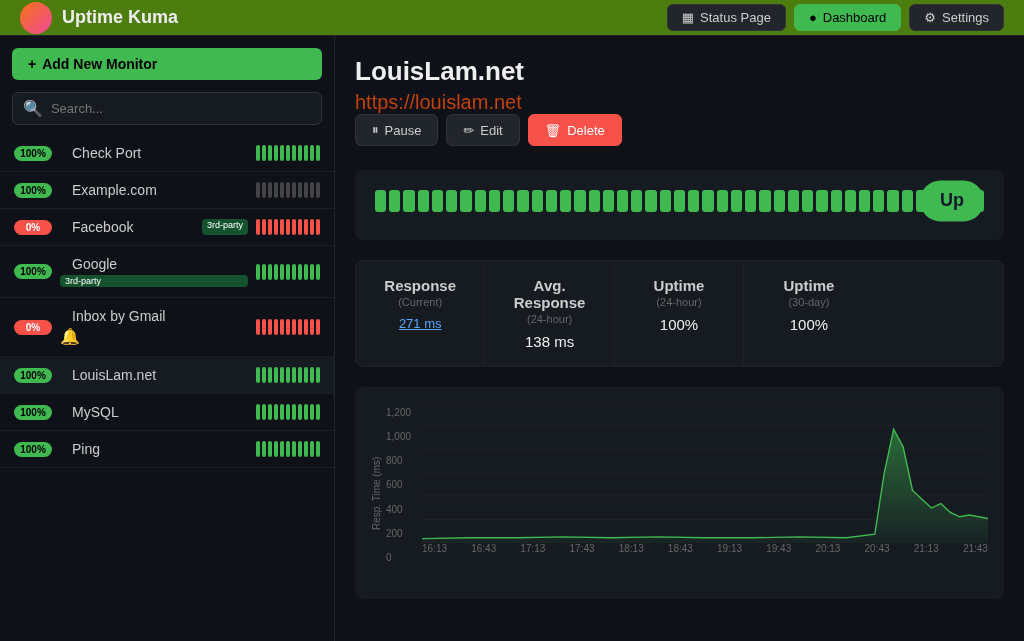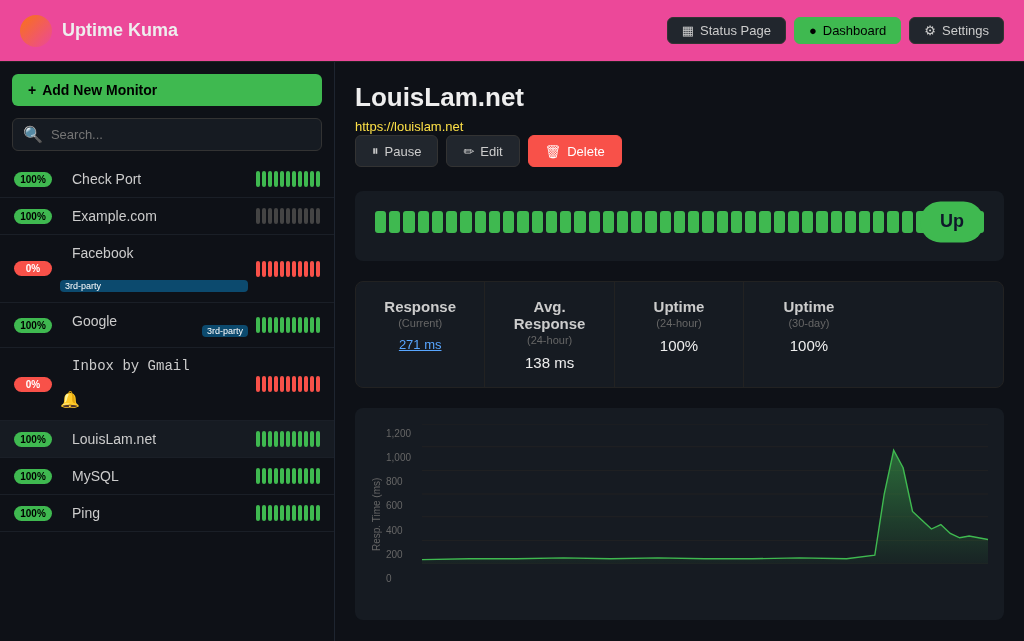--- a/index.html
+++ b/index.html
@@ -1,19 +1,19 @@
 <!DOCTYPE html>
 <html><head>
   <meta charset="utf-8">
   <style>
     * { box-sizing: border-box; margin: 0; padding: 0; }
     body { background: #0e1117; color: #eee; font-family: -apple-system, BlinkMacSystemFont, 'Segoe UI', sans-serif; height: 641px; overflow: hidden; display: flex; flex-direction: column; }
 
     
-    .header { background: #ec4899; display: flex; align-items: center; justify-content: space-between; padding: 0 20px; height: 62px; border-bottom: 1px solid #222; }
+    .header { background: #4d7c0f; display: flex; align-items: center; justify-content: space-between; padding: 0 20px; height: 36px; border-bottom: 1px solid #222; }
     .header-logo { display: flex; align-items: center; gap: 10px; font-size: 18px; font-weight: 600; }
     .logo-circle { width: 32px; height: 32px; border-radius: 50%; background: linear-gradient(135deg, #f97316, #ec4899); }
     .header-nav { display: flex; align-items: center; gap: 8px; }
     .nav-btn { background: #21262d; border: 1px solid #333; color: #ccc; padding: 5px 14px; border-radius: 6px; font-size: 13px; cursor: pointer; display: flex; align-items: center; gap: 6px; }
     .nav-btn.active { background: #3fb950; color: #000; border-color: #3fb950; }
 
     
     .main { display: flex; flex: 1; overflow: hidden; }
 
     
@@ -21,31 +21,31 @@
     .add-btn { margin: 12px; background: #3fb950; color: #000; border: none; padding: 8px 16px; border-radius: 6px; font-size: 14px; font-weight: 600; cursor: pointer; display: flex; align-items: center; gap: 6px; }
     .search-box { margin: 0 12px 10px; display: flex; align-items: center; background: #161b22; border: 1px solid #333; border-radius: 6px; padding: 6px 10px; gap: 8px; }
     .search-box input { background: transparent; border: none; color: #ccc; font-size: 13px; outline: none; flex: 1; }
     .monitor-list { flex: 1; overflow-y: auto; }
     .monitor-item { display: flex; align-items: center; padding: 10px 14px; cursor: pointer; border-bottom: 1px solid #1a1f27; gap: 8px; }
     .monitor-item.active { background: #161b22; }
     .badge { font-size: 10px; font-weight: 700; padding: 2px 6px; border-radius: 10px; min-width: 38px; text-align: center; }
     .badge-green { background: #3fb950; color: #000; }
     .badge-red { background: #f85149; color: #fff; }
     .monitor-name { flex: 1; font-size: 14px; color: #ccc; margin-left: 12px; }
-    .sub-badge { font-size: 9px; padding: 1px 5px; border-radius: 4px; background: #0c4a6e; color: #fff; margin-top: 12px; }
+    .sub-badge { font-size: 9px; padding: 1px 5px; border-radius: 4px; background: #14532d; color: #fff; }
     .bars { display: flex; gap: 2px; align-items: center; }
     .bar-segment { width: 4px; height: 16px; border-radius: 2px; }
     .bar-green { background: #3fb950; }
     .bar-red { background: #f85149; }
     .bar-gray { background: #444; }
 
     
     .content { flex: 1; overflow-y: auto; padding: 20px; background: #0e1117; }
     .monitor-title { font-size: 26px; font-weight: 700; margin-bottom: 4px; }
-    .monitor-url { color: #fde047; font-size: 13px; margin-bottom: 16px; text-decoration: none; }
+    .monitor-url { color: #c2410c; font-size: 20px; margin-bottom: 16px; text-decoration: none; }
     .action-btns { display: flex; gap: 8px; margin-bottom: 24px; }
     .action-btn { padding: 7px 16px; border-radius: 6px; font-size: 13px; cursor: pointer; border: 1px solid #333; display: flex; align-items: center; gap: 6px; font-weight: 500; }
     .btn-pause { background: #21262d; color: #ccc; }
     .btn-edit { background: #21262d; color: #ccc; }
     .btn-delete { background: #f85149; color: #fff; border-color: #f85149; }
 
     
     .status-bar-area { background: #161b22; border-radius: 8px; padding: 20px; margin-bottom: 20px; position: relative; }
     .status-segments { display: flex; gap: 3px; margin-bottom: 8px; }
     .seg { height: 22px; width: 14px; border-radius: 3px; }
@@ -138,63 +138,63 @@
             <div class="bar-segment bar-gray"></div>
             <div class="bar-segment bar-gray"></div>
             <div class="bar-segment bar-gray"></div>
             <div class="bar-segment bar-gray"></div>
             <div class="bar-segment bar-gray"></div>
         </div>
       </div>
 
       <div class="monitor-item">
         <span class="badge badge-red">0%</span>
-        <div style="flex:1; display:flex; flex-direction:column; gap:7px;">
+        <div style="flex:1; display:flex; flex-direction:row; gap:7px;">
           <span class="monitor-name">Facebook</span>
           <span class="sub-badge">3rd-party</span>
         </div>
         <div class="bars">
           <div class="bar-segment bar-red"></div>
             <div class="bar-segment bar-red"></div>
             <div class="bar-segment bar-red"></div>
             <div class="bar-segment bar-red"></div>
             <div class="bar-segment bar-red"></div>
             <div class="bar-segment bar-red"></div>
             <div class="bar-segment bar-red"></div>
             <div class="bar-segment bar-red"></div>
             <div class="bar-segment bar-red"></div>
             <div class="bar-segment bar-red"></div>
             <div class="bar-segment bar-red"></div>
         </div>
       </div>
 
       <div class="monitor-item">
         <span class="badge badge-green">100%</span>
-        <div style="flex:1; display:flex; flex-direction:row; gap:13px;">
+        <div style="flex:1; display:flex; flex-direction:column; gap:3px;">
           <span class="monitor-name">Google</span>
           <span class="sub-badge">3rd-party</span>
         </div>
         <div class="bars">
           <div class="bar-segment bar-green"></div>
             <div class="bar-segment bar-green"></div>
             <div class="bar-segment bar-green"></div>
             <div class="bar-segment bar-green"></div>
             <div class="bar-segment bar-green"></div>
             <div class="bar-segment bar-green"></div>
             <div class="bar-segment bar-green"></div>
             <div class="bar-segment bar-green"></div>
             <div class="bar-segment bar-green"></div>
             <div class="bar-segment bar-green"></div>
             <div class="bar-segment bar-green"></div>
         </div>
       </div>
 
       <div class="monitor-item">
         <span class="badge badge-red">0%</span>
-        <div style="flex:1; display:flex; flex-direction:column; gap:16px;font-family:Liberation Mono, monospace;">
+        <div style="flex:1; display:flex; flex-direction:column; gap:3px;">
           <span class="monitor-name">Inbox by Gmail</span>
           <span style="font-size:16px; color:#f97316;">🔔</span>
         </div>
         <div class="bars">
           <div class="bar-segment bar-red"></div>
             <div class="bar-segment bar-red"></div>
             <div class="bar-segment bar-red"></div>
             <div class="bar-segment bar-red"></div>
             <div class="bar-segment bar-red"></div>
             <div class="bar-segment bar-red"></div>
@@ -386,18 +386,32 @@
             <defs>
               <linearGradient id="chartGrad" x1="0" y1="0" x2="0" y2="1">
                 <stop offset="0%" stop-color="#3fb950" stop-opacity="0.5"></stop>
                 <stop offset="100%" stop-color="#3fb950" stop-opacity="0.05"></stop>
               </linearGradient>
             </defs>
             <path d="M0,155 L50,154 L100,154 L150,153 L200,154 L250,153 L300,154 L350,154 L400,153 L450,154 L480,150 L490,80 L500,30 L510,50 L520,100 L530,110 L540,120 L550,115 L560,125 L570,130 L580,128 L600,132 L600,160 L0,160 Z" fill="url(#chartGrad)"></path>
             <path d="M0,155 L50,154 L100,154 L150,153 L200,154 L250,153 L300,154 L350,154 L400,153 L450,154 L480,150 L490,80 L500,30 L510,50 L520,100 L530,110 L540,120 L550,115 L560,125 L570,130 L580,128 L600,132" fill="none" stroke="#3fb950" stroke-width="1.5"></path>
           </svg>
 
+          <div style="display:flex; justify-content:space-between; font-size:10px; color:#666; padding:0 0;">
+            <span>16:13</span>
+              <span>16:43</span>
+              <span>17:13</span>
+              <span>17:43</span>
+              <span>18:13</span>
+              <span>18:43</span>
+              <span>19:13</span>
+              <span>19:43</span>
+              <span>20:13</span>
+              <span>20:43</span>
+              <span>21:13</span>
+              <span>21:43</span>
+          </div>
         </div>
       </div>
     </div>
 
   </div>
 </div>
 
 </body></html>

